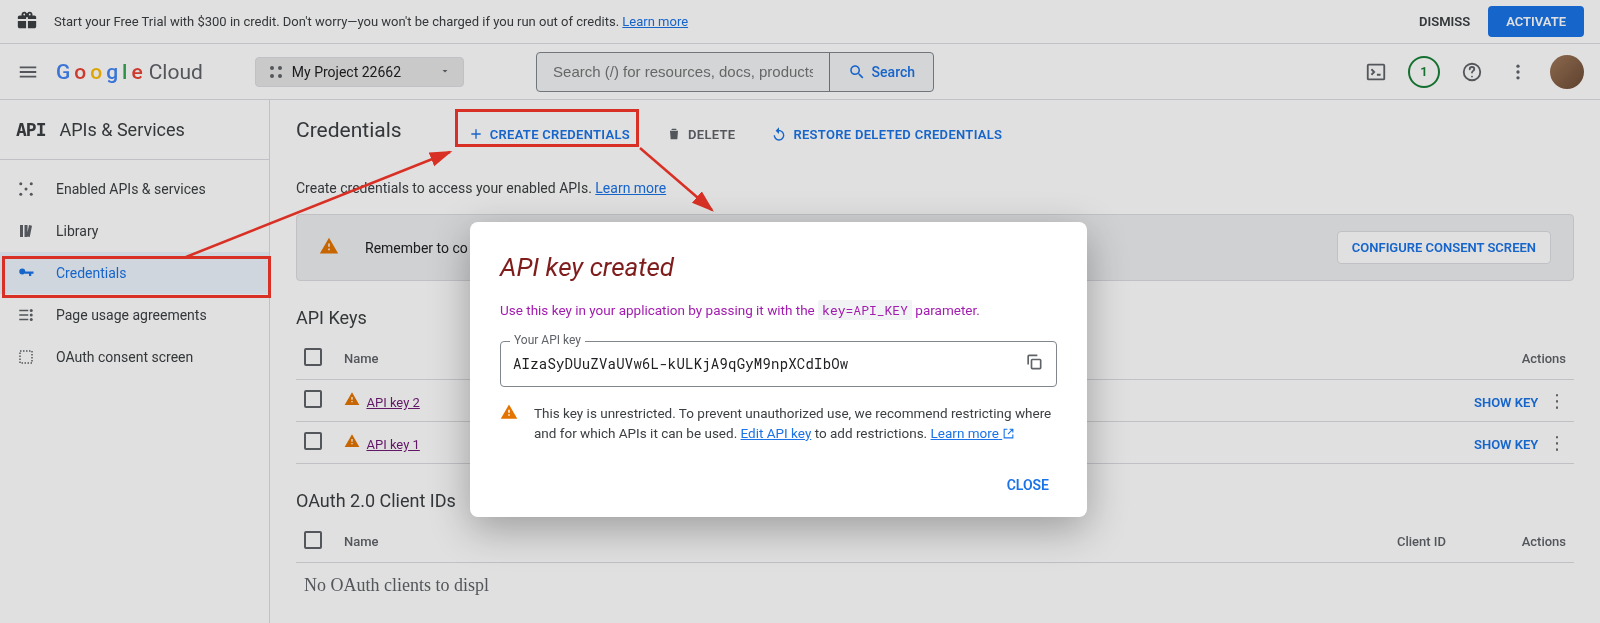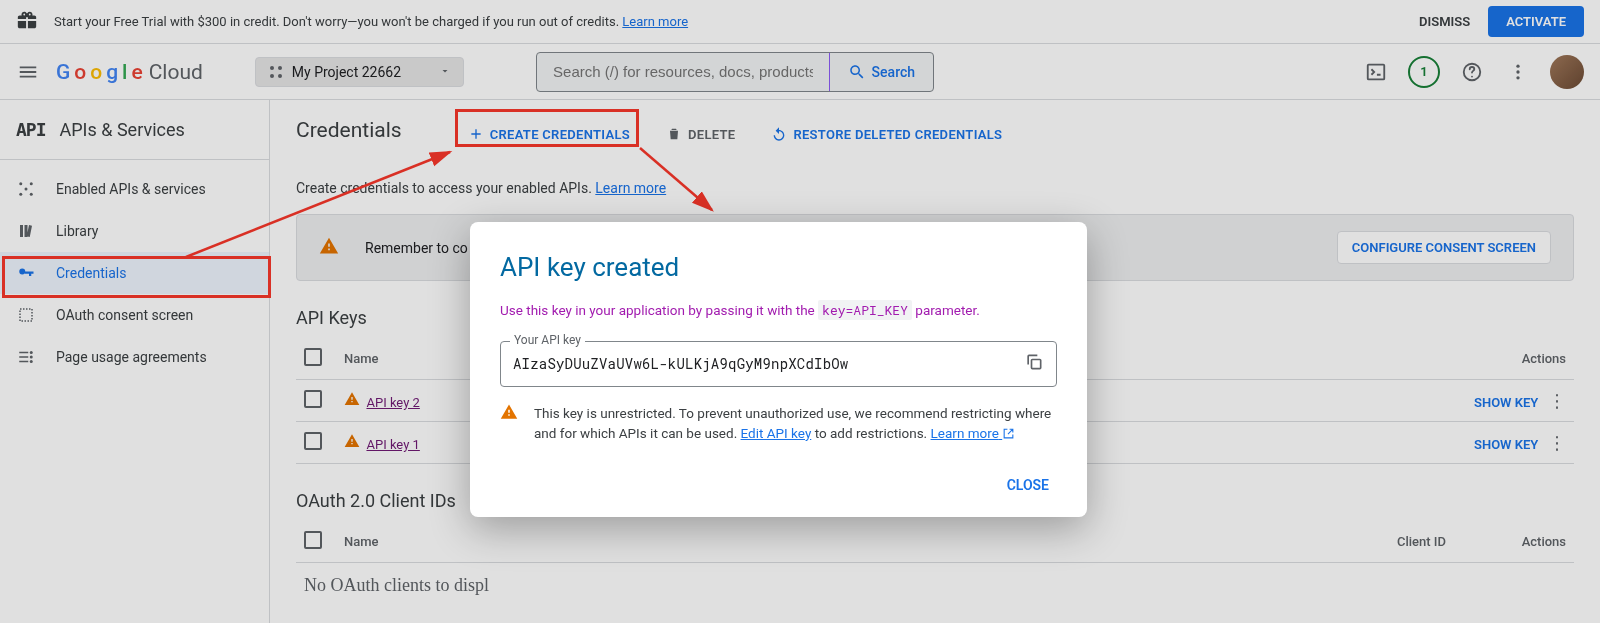--- a/index.html
+++ b/index.html
@@ -106,21 +106,21 @@
     .key-link { color:#701a75; text-decoration:underline; cursor:pointer;}
     .show-key { color:#1a73e8; font-weight:600; font-size:13px; cursor:pointer;}
     .kebab { color:#5f6368; cursor:pointer; font-size:18px;}
     .actions-col { text-align:right !important;}
     .no-rows { padding:12px 8px; color:#5f6368; font-size:18px;font-family:Liberation Serif, serif;}
     
     .modal {
       position:absolute; left:470px; top:222px; width:617px; background:#fff;
       border-radius:8px; box-shadow:0 12px 40px rgba(0,0,0,0.3); padding: 30px 30px 18px 30px;
     }
-    .modal h2 { font-size:26px; font-weight:400; color:#0369a1; margin-bottom:18px;}
+    .modal h2 { font-size:26px; font-weight:400; color:#7f1d1d; margin-bottom:18px;font-style:italic;}
     .modal p { font-size:13.5px; color:#a21caf; line-height:1.5;}
     code.inline { font-family: "Roboto Mono", monospace; background:#f1f3f4; padding:1px 4px; border-radius:2px; font-size:13px;}
     .field-wrap { position:relative; margin-top:20px;}
     .field-label { position:absolute; top:-8px; left:10px; background:#fff; padding:0 4px; font-size:12px; color:#5f6368;}
     .field-box { display:flex; align-items:center; border:1px solid #80868b; border-radius:4px; padding:10px 12px; font-family:"Roboto Mono",monospace; font-size:14px;}
     .field-box .val { flex:1; color:#202124; letter-spacing:.2px;}
     .copy-icn { cursor:pointer;}
     .warn-row { display:flex; gap:16px; margin-top:16px; font-size:13.5px; color:#3c4043; line-height:1.5;}
     .warn-row a { color:#1a73e8; text-decoration:underline;}
     .modal-actions { display:flex; justify-content:flex-end; margin-top:28px;}
@@ -245,36 +245,36 @@
         <div class="side-item active">
           <span class="icn">
               <svg width="18" height="18" viewBox="0 0 24 24" fill="currentColor">
                 <path d="M7 14a4 4 0 110-8 4 4 0 010 8zm3.5-4H22v3h-3v3h-3v-3h-5.5"></path>
               </svg>
             </span>
           <span>Credentials</span>
         </div>
         <div class="side-item">
           <span class="icn">
-              <svg width="18" height="18" viewBox="0 0 24 24" fill="none" stroke="currentColor" stroke-width="2" stroke-dasharray="2,2">
-                <rect x="4" y="4" width="16" height="16"></rect>
-              </svg>
-            </span>
-          <span>OAuth consent screen</span>
-        </div>
-        <div class="side-item">
-          <span class="icn">
               <svg width="18" height="18" viewBox="0 0 24 24" fill="currentColor">
                 <path d="M3 5h12v2H3zM3 11h12v2H3zM3 17h12v2H3z"></path>
                 <circle cx="19" cy="6" r="2"></circle>
                 <circle cx="19" cy="12" r="2"></circle>
                 <circle cx="19" cy="18" r="2"></circle>
               </svg>
             </span>
           <span>Page usage agreements</span>
+        </div>
+        <div class="side-item">
+          <span class="icn">
+              <svg width="18" height="18" viewBox="0 0 24 24" fill="none" stroke="currentColor" stroke-width="2" stroke-dasharray="2,2">
+                <rect x="4" y="4" width="16" height="16"></rect>
+              </svg>
+            </span>
+          <span>OAuth consent screen</span>
         </div>
       </div>
     </div>
 
     <div class="main">
       <div class="main-header">
         <span class="main-title">Credentials</span>
         <span class="action-btn">
           <svg width="16" height="16" viewBox="0 0 24 24" fill="#1a73e8">
               <path d="M11 5h2v14h-2zM5 11h14v2H5z"></path>

